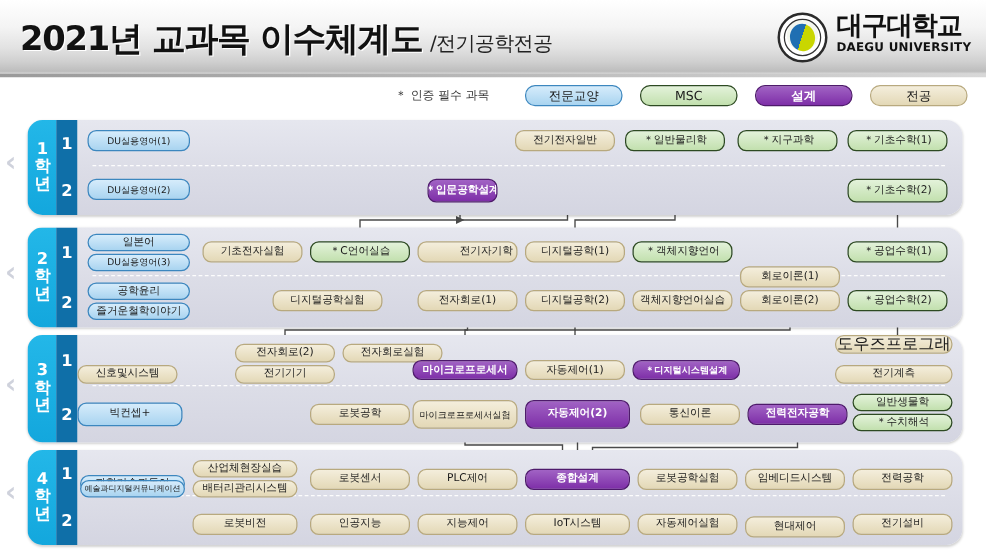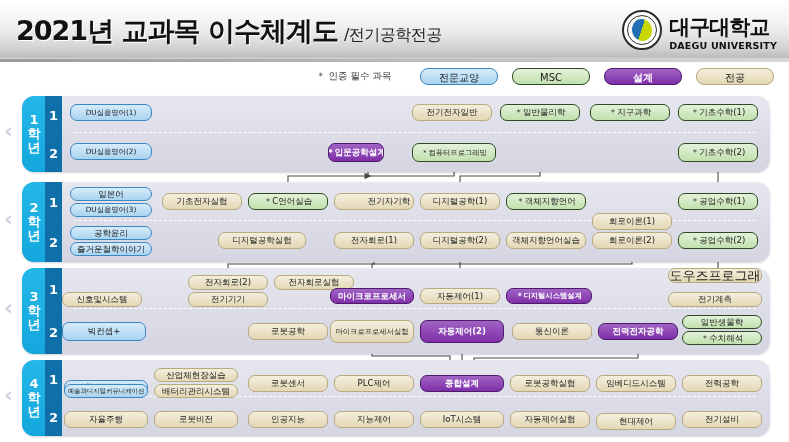--- a/index.html
+++ b/index.html
@@ -23,21 +23,21 @@
     background:linear-gradient(to right,#9a9a9a,#d8d8d8);
   }
   .title-wrap{position:absolute;left:16px;top:13px;display:flex;align-items:baseline;}
   .title-main{
     font-size:27px;font-weight:bold;color:#111;letter-spacing:-1px;
     text-shadow:1px 1px 0 #ffffff;
   }
   .title-sub{
     font-size:16px;font-weight:normal;color:#222;margin-left:6px;letter-spacing:-0.5px;
   }
-  .brand{position:absolute;right:12px;top:10px;display:flex;align-items:flex-end;gap:7px;}
+  .brand{position:absolute;right:12px;top:10px;display:flex;align-items:flex-start;gap:7px;}
   .crest{width:40px;height:40px;border-radius:50%;position:relative;
      background:radial-gradient(circle at 50% 45%,#f4f7ef 0 46%,#ffffff 47% 100%);
      border:2px solid #2b2b2b;box-sizing:border-box;overflow:hidden;}
   .crest .inner{
     position:absolute;left:50%;top:50%;transform:translate(-50%,-50%) rotate(-12deg);
     width:20px;height:22px;border-radius:50% 50% 50% 50%;
     background:linear-gradient(120deg,#1f6fb2 0 48%,#c9d600 48% 100%);
   }
   .crest .ring{position:absolute;left:3px;top:3px;right:3px;bottom:3px;border:1px solid #333;border-radius:50%;}
   .brand-text{display:flex;flex-direction:column;line-height:1;}
@@ -184,22 +184,21 @@
       </div>
       <div class="band-sep" style="top: 36px;"></div>
     </div>
     <div class="chev" style="top: 118px;">‹</div>
     <div class="bx c-gyoyang" style="left: 70px; top: 104px; width: 82px; height: 17px; font-size: 7.3px;">DU실용영어(1)</div>
     <div class="bx c-jeongong" style="left: 412px; top: 104px; width: 80px; height: 17px;">전기전자일반</div>
     <div class="bx c-msc" style="left: 500px; top: 104px; width: 80px; height: 17px;">＊일반물리학</div>
     <div class="bx c-msc" style="left: 590px; top: 104px; width: 80px; height: 17px;">＊지구과학</div>
     <div class="bx c-msc" style="left: 678px; top: 104px; width: 80px; height: 17px;">＊기초수학(1)</div>
     <div class="bx c-gyoyang" style="left: 70px; top: 143px; width: 82px; height: 17px; font-size: 7.3px;">DU실용영어(2)</div>
-    <div class="bx c-seolgye" style="left: 328px; top: 143px; width: 56px; height: 19px;">＊입문공학설계</div>
-    <div class="bx c-msc" style="left: 412px; top: 143px; width: 84px; height: 19px; font-size: 7.3px;">＊컴퓨터프로그래밍</div>
+    <div class="bx c-seolgye" style="left: 342px; top: 143px; width: 56px; height: 19px;">＊입문공학설계</div>
     <div class="bx c-msc" style="left: 678px; top: 143px; width: 80px; height: 19px;">＊기초수학(2)</div>
     <div class="band" style="top: 182px; height: 80px;">
       <div class="ytab">
         <div class="c1">
           <span>2</span>
           <span>학</span>
           <span>년</span>
         </div>
         <div class="c2">
           <span>1</span>
@@ -276,21 +275,20 @@
     <div class="bx c-gyoyang" style="left: 64px; top: 380px; width: 84px; height: 14px;">과학기술과독어</div>
     <div class="bx c-gyoyang" style="left: 64px; top: 384px; width: 84px; height: 14px; font-size: 6.4px;">예술과디지털커뮤니케이션</div>
     <div class="bx c-jeongong" style="left: 154px; top: 368px; width: 84px; height: 14px;">산업체현장실습</div>
     <div class="bx c-jeongong" style="left: 154px; top: 384px; width: 84px; height: 14px; text-align: right;">배터리관리시스템</div>
     <div class="bx c-jeongong" style="left: 248px; top: 375px; width: 80px; height: 17px;">로봇센서</div>
     <div class="bx c-jeongong" style="left: 334px; top: 375px; width: 80px; height: 17px;">PLC제어</div>
     <div class="bx c-seolgye" style="left: 420px; top: 375px; width: 84px; height: 17px;">종합설계</div>
     <div class="bx c-jeongong" style="left: 510px; top: 375px; width: 80px; height: 17px;">로봇공학실험</div>
     <div class="bx c-jeongong" style="left: 596px; top: 375px; width: 80px; height: 17px;">임베디드시스템</div>
     <div class="bx c-jeongong" style="left: 682px; top: 375px; width: 80px; height: 17px;">전력공학</div>
-    <div class="bx c-jeongong" style="left: 64px; top: 411px; width: 84px; height: 17px;">자율주행</div>
     <div class="bx c-jeongong" style="left: 154px; top: 411px; width: 84px; height: 17px;">로봇비전</div>
     <div class="bx c-jeongong" style="left: 248px; top: 411px; width: 80px; height: 17px;">인공지능</div>
     <div class="bx c-jeongong" style="left: 334px; top: 411px; width: 80px; height: 17px;">지능제어</div>
     <div class="bx c-jeongong" style="left: 420px; top: 411px; width: 84px; height: 17px;">IoT시스템</div>
     <div class="bx c-jeongong" style="left: 510px; top: 411px; width: 80px; height: 17px;">자동제어실험</div>
     <div class="bx c-jeongong" style="left: 596px; top: 413px; width: 80px; height: 17px;">현대제어</div>
     <div class="bx c-jeongong" style="left: 682px; top: 411px; width: 80px; height: 17px;">전기설비</div>
   </div>
 
 </body></html>

